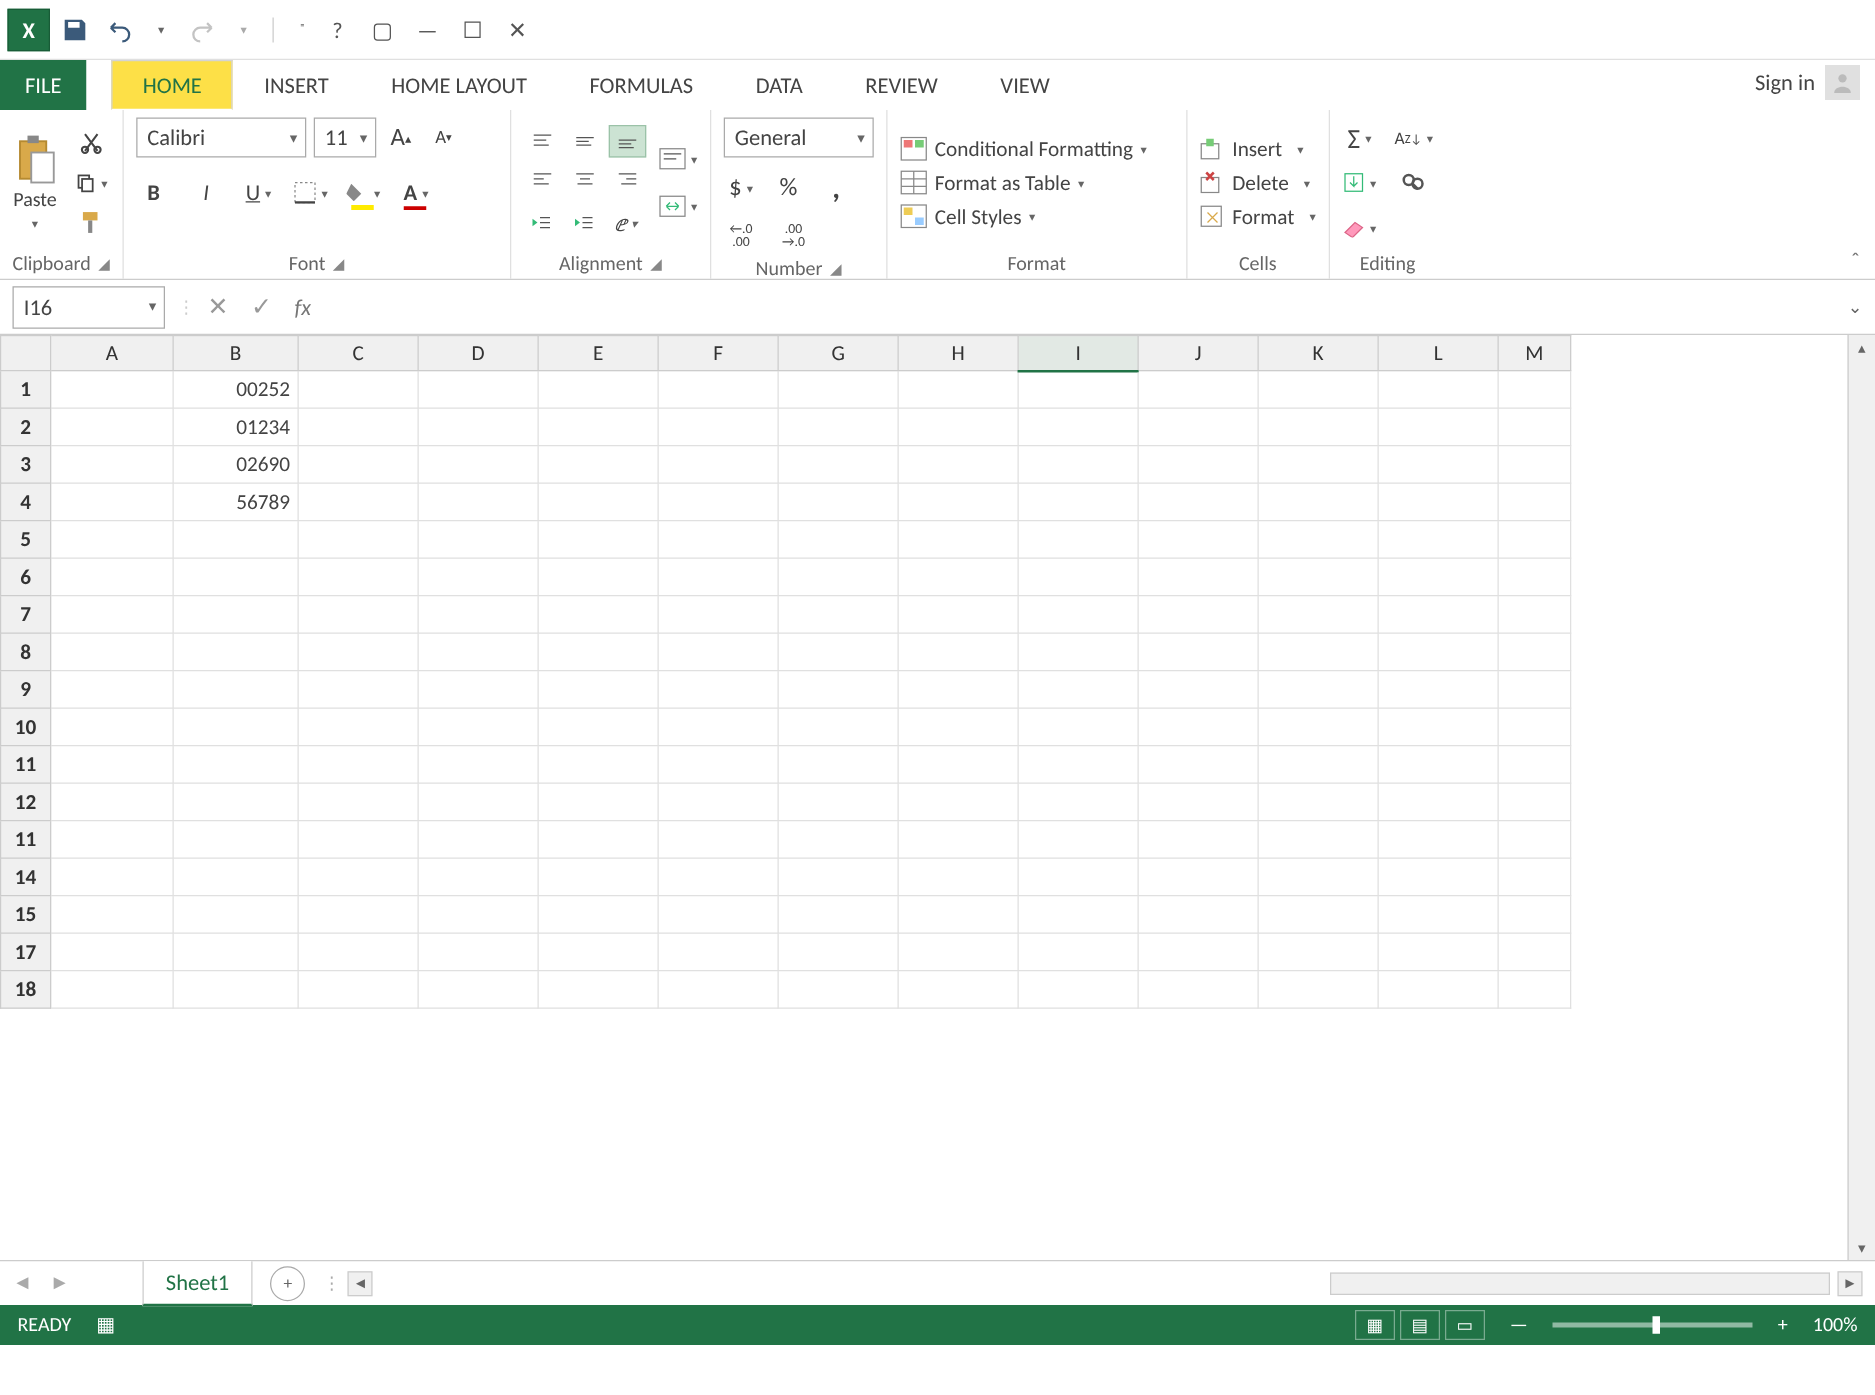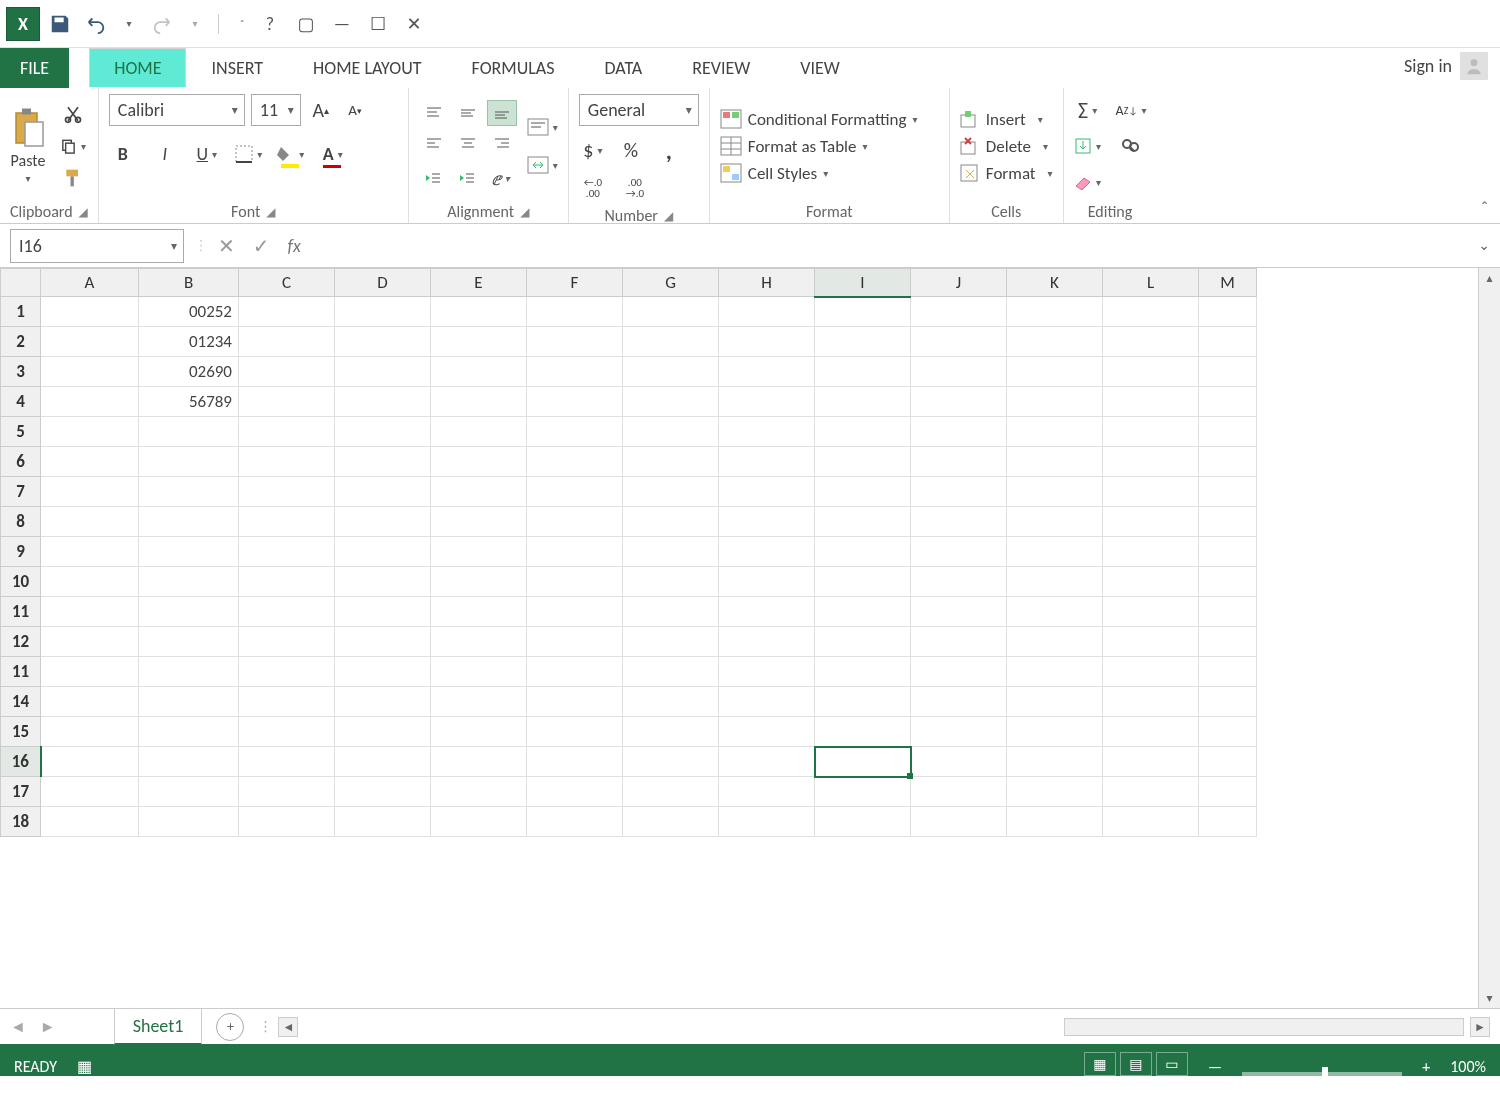--- a/index.html
+++ b/index.html
@@ -12,21 +12,21 @@
   .qat-btn { width: 32px; height: 32px; display: flex; align-items: center; justify-content: center; cursor: pointer; color:#3b5a7a; }
   .qat-sep { width: 1px; height: 20px; background: #ccc; margin: 0 6px; }
   .title { flex: 1; text-align: center; font-size: 20px; color: #444; }
   .win-controls { display: flex; gap: 6px; padding-right: 10px; align-items: center; }
   .win-btn { width: 30px; height: 30px; display:flex;align-items:center;justify-content:center; font-size:18px; color:#555; cursor:pointer; }
   
   
   .ribbon-tabs { height: 40px; display: flex; align-items: flex-end; background:#fff; }
   .tab-file { background: #217346; color: #fff; padding: 10px 20px; font-size: 18px; height: 40px; display:flex;align-items:center; }
   .tab { padding: 8px 24px; font-size: 18px; color: #444; cursor: pointer; border:1px solid transparent; }
-  .tab.active { border:1px solid #d4d4d4; border-bottom:1px solid #fff; color:#217346; background:#5eead4; }
+  .tab.active { border:1px solid #d4d4d4; border-bottom:1px solid #fff; color:#217346; background:#fde047; }
   .signin { margin-left:auto; padding:8px 12px; display:flex; align-items:center; gap:8px; font-size:18px; color:#444; }
   .avatar { width:28px; height:28px; background:#e0e0e0; display:flex;align-items:center;justify-content:center; }
   
   
   .ribbon { height: 136px; border-bottom: 1px solid #ccc; display: flex; background:#fff; }
   .group { border-right: 1px solid #e0e0e0; padding: 6px 10px 2px; display:flex; flex-direction:column; }
   .group-body { flex:1; display:flex; align-items:center; gap:6px; }
   .group-label { text-align:center; font-size:16px; color:#666; padding-top:4px; display:flex; align-items:center; justify-content:center; gap:6px;}
   .dialog-launcher { font-size:12px; color:#888; }
   
@@ -55,21 +55,21 @@
   
   .cells-list { display:flex; flex-direction:column; gap:6px; }
   .cell-item { display:flex; align-items:center; gap:6px; font-size:17px; cursor:pointer; }
   
   .editing-grid { display:flex; flex-direction:column; gap:8px; }
   .edit-row { display:flex; gap:14px; }
   .collapse { margin-left:auto; padding:4px 12px; font-size:18px; color:#777; cursor:pointer; align-self:flex-end;}
   
   
   .formula-bar { height: 44px; display:flex; align-items:center; border-bottom:1px solid #ccc; gap:10px; padding:6px 10px; }
-  .namebox { border:1px solid #aaa; width:174px; height:34px; display:flex; align-items:center; padding:0 24px 0 8px; position:relative; font-size:18px; }
+  .namebox { border:1px solid #aaa; width:122px; height:34px; display:flex; align-items:center; padding:0 24px 0 8px; position:relative; font-size:18px; }
   .namebox::after { content:"▾"; position:absolute; right:6px; font-size:12px; color:#666; }
   .fx-btns { display:flex; gap:18px; align-items:center; color:#999; font-size:20px; }
   .fx-label { font-style:italic; color:#777; font-size:18px; }
   .formula-input { flex:1; height:34px; border:none; background:transparent; font-size:18px; }
   .fb-expand { font-size:14px; color:#666; cursor:pointer; }
   
   
   .sheet-area { position:relative; height: 740px; overflow:hidden; display:flex; }
   .grid-wrap { flex:1; overflow:hidden; }
   table.grid { border-collapse:collapse; table-layout:fixed; }
@@ -87,21 +87,21 @@
   
   .sheet-tabs { height:36px; border-top:1px solid #ccc; display:flex; align-items:center; padding:0 10px; gap:14px; }
   .nav-arrow { color:#aaa; font-size:16px; cursor:pointer; }
   .sheet-tab { padding:6px 18px; font-size:18px; border:1px solid #ccc; border-top:none; color:#217346; background:#fff; border-bottom:2px solid #217346; }
   .new-sheet { width:28px; height:28px; border:1px solid #aaa; border-radius:50%; display:flex;align-items:center;justify-content:center; color:#666; cursor:pointer; }
   .hscroll { flex:1; display:flex; align-items:center; margin-left:auto; gap:6px;}
   .hscroll-track { flex:0 0 400px; height:18px; background:#f0f0f0; border:1px solid #ccc; position:relative; margin-left:auto;}
   .harrow { width:20px; height:20px; background:#f0f0f0; border:1px solid #ccc; display:flex;align-items:center;justify-content:center; font-size:12px; color:#666;}
   
   
-  .status { height:32px; background:#217346; color:#fff; display:flex; align-items:flex-end; padding:0 14px; gap:20px; font-size:16px; }
+  .status { height:32px; background:#217346; color:#fff; display:flex; align-items:center; padding:0 14px; gap:20px; font-size:16px; }
   .status .spacer { flex:1; }
   .view-btns { display:flex; gap:4px; }
   .view-btn { width:32px; height:24px; border:1px solid rgba(255,255,255,0.4); display:flex;align-items:center;justify-content:center; font-size:14px; cursor:pointer;}
   .zoom-slider { width:160px; height:4px; background:rgba(255,255,255,0.5); position:relative; }
   .zoom-slider .thumb { position:absolute; left:50%; top:-5px; width:6px; height:14px; background:#fff; }
   
   svg { display:block; }
 </style>
 </head>
 <body>
@@ -727,36 +727,20 @@
             <td class="cell "></td>
             <td class="cell "></td>
             <td class="cell "></td>
             <td class="cell "></td>
             <td class="cell "></td>
             <td class="cell "></td>
             <td class="cell "></td>
             <td class="cell "></td>
           </tr>
           <tr>
-            <th class="row-hdr sel">16</th>
-            <td class="cell "></td>
-            <td class="cell "></td>
-            <td class="cell "></td>
-            <td class="cell "></td>
-            <td class="cell "></td>
-            <td class="cell "></td>
-            <td class="cell "></td>
-            <td class="cell "></td>
-            <td class="cell selected"></td>
-            <td class="cell "></td>
-            <td class="cell "></td>
-            <td class="cell "></td>
-            <td class="cell "></td>
-          </tr>
-          <tr>
             <th class="row-hdr ">17</th>
             <td class="cell "></td>
             <td class="cell "></td>
             <td class="cell "></td>
             <td class="cell "></td>
             <td class="cell "></td>
             <td class="cell "></td>
             <td class="cell "></td>
             <td class="cell "></td>
             <td class="cell "></td>

